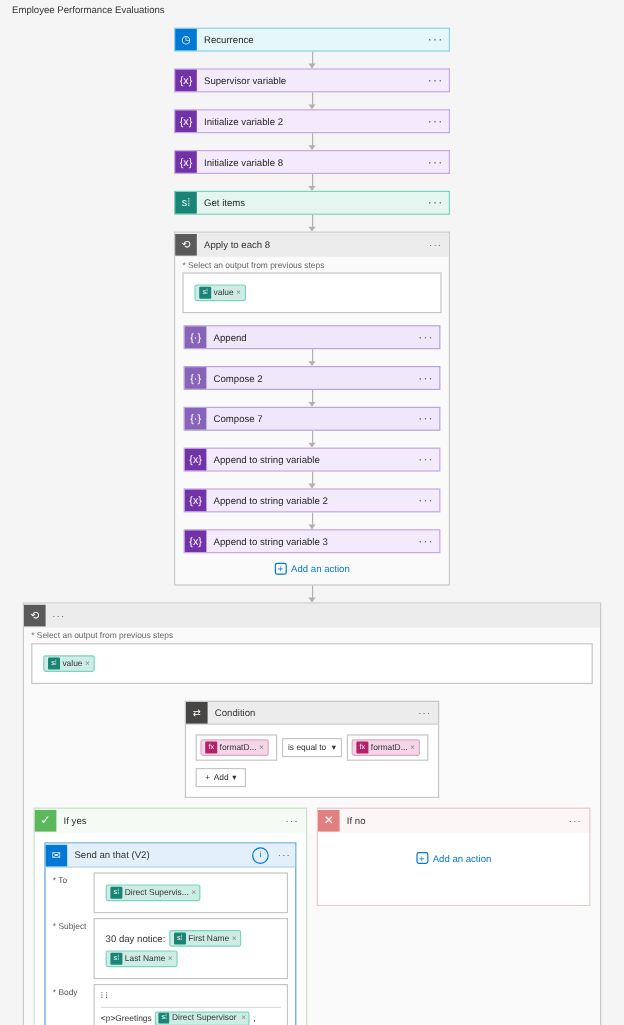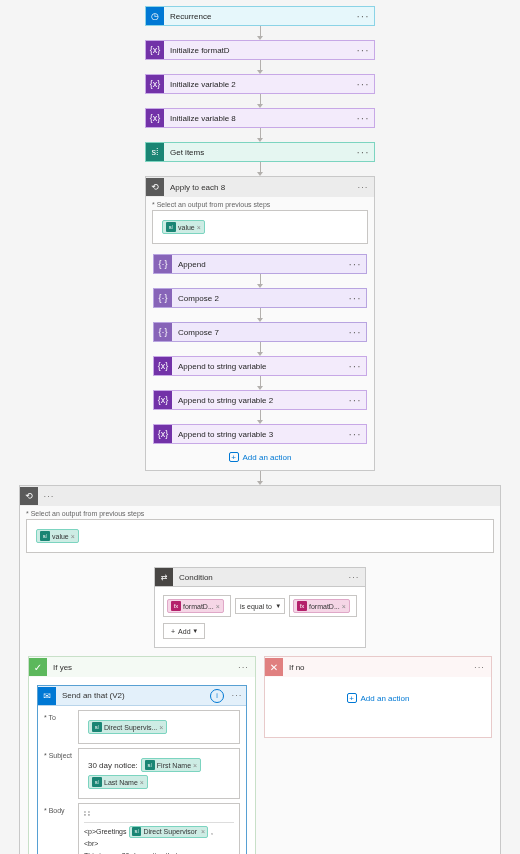--- a/index.html
+++ b/index.html
@@ -69,33 +69,34 @@
 .body-area .ln{margin-bottom:1px}
 .itoken{display:inline-flex;align-items:center;background:#e8d5f7;border:1px solid #c7a8e6;border-radius:2px;padding:0 2px;gap:2px;font-size:7px;vertical-align:middle;margin:0 1px}
 .itoken .tic{width:9px;height:9px;background:#7232a8;color:#fff;display:flex;align-items:center;justify-content:center;font-size:6px;border-radius:1px}
 .itoken.teal{background:#cdece4;border-color:#7cd4c0}.itoken.teal .tic{background:#1a8574}
 .itoken .cx{color:#888;margin-left:2px}
 </style>
 </head>
 <body>
 
 <div class="page">
+<div class="title-bar">Employee Performance Evaluations</div>
 <div class="canvas">
 <div class="col">
 
 <div class="card c-rec">
   <div class="ic">◷</div>
   <div class="lbl">Recurrence</div>
   <div class="menu">···</div>
 </div>
 <div class="arrow"></div>
 
 <div class="card c-var">
   <div class="ic">{x}</div>
-  <div class="lbl">Initialize formatD</div>
+  <div class="lbl">Supervisor variable</div>
   <div class="menu">···</div>
 </div>
 <div class="arrow"></div>
 
 <div class="card c-var">
   <div class="ic">{x}</div>
   <div class="lbl">Initialize variable 2</div>
   <div class="menu">···</div>
 </div>
 <div class="arrow"></div>

